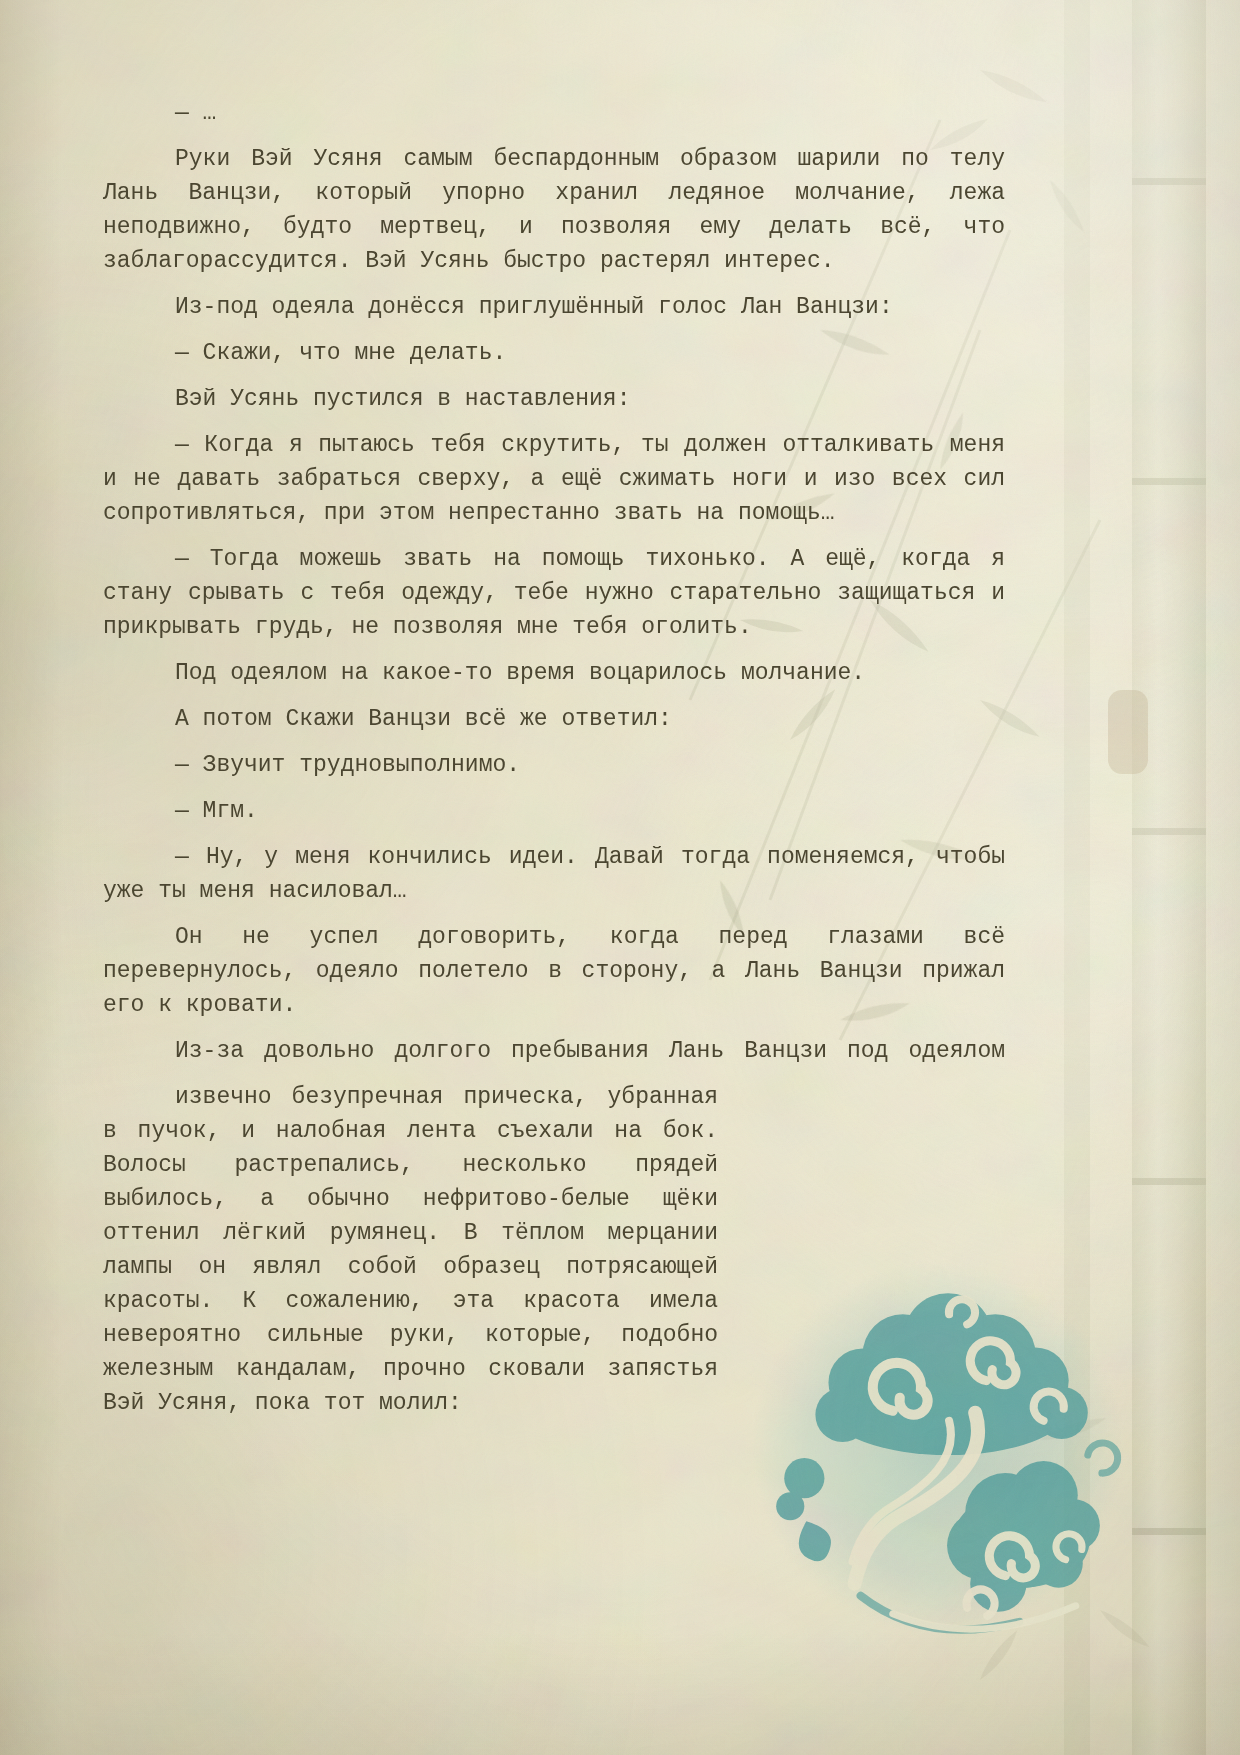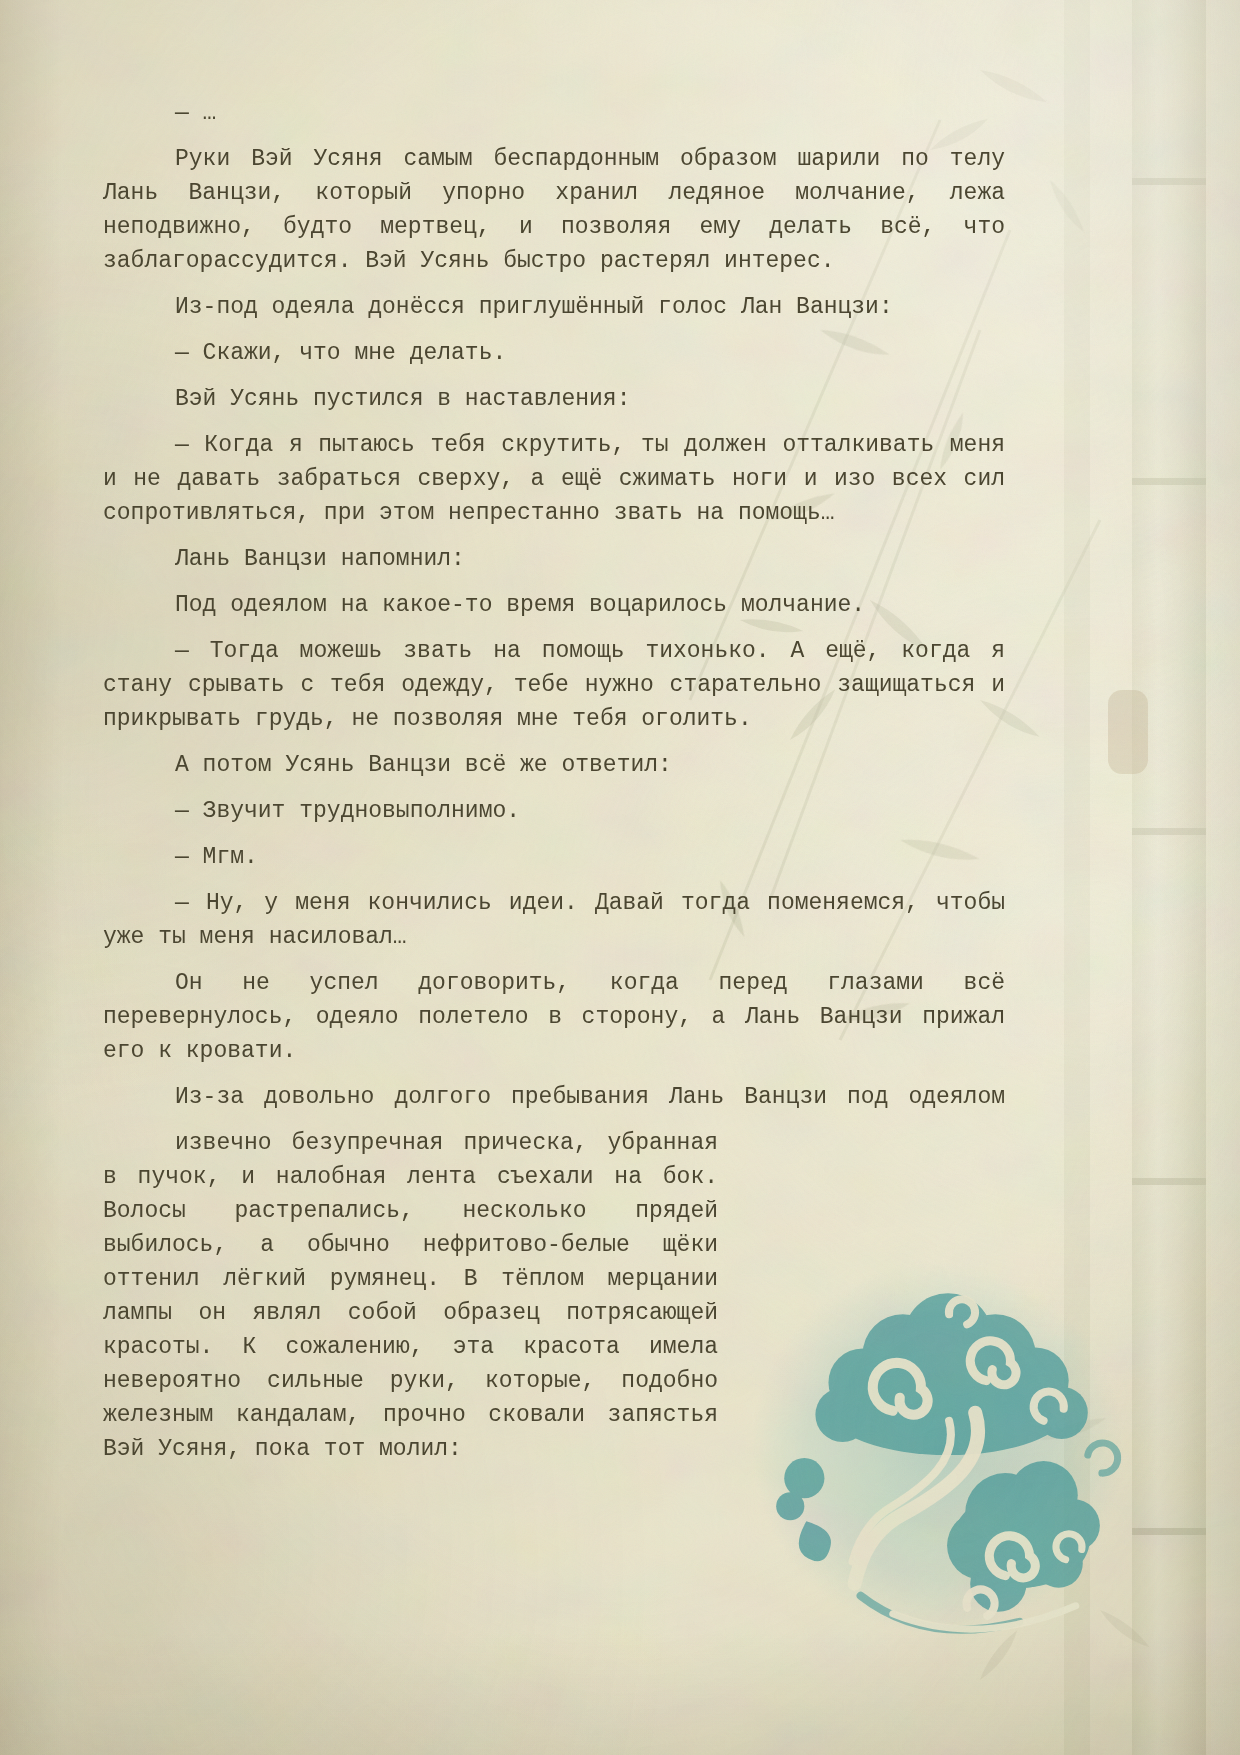--- a/index.html
+++ b/index.html
@@ -148,24 +148,23 @@
   </svg>
 
   <div class="textcol">
     <div id="paragraphs">
         <p>— …</p>
         <p>Руки Вэй Усяня самым беспардонным образом шарили по телу Лань Ванцзи, который упорно хранил ледяное молчание, лежа неподвижно, будто мертвец, и позволяя ему делать всё, что заблагорассудится. Вэй Усянь быстро растерял интерес.</p>
         <p>Из-под одеяла донёсся приглушённый голос Лан Ванцзи:</p>
         <p>— Скажи, что мне делать.</p>
         <p>Вэй Усянь пустился в наставления:</p>
         <p>— Когда я пытаюсь тебя скрутить, ты должен отталкивать меня и не давать забраться сверху, а ещё сжимать ноги и изо всех сил сопротивляться, при этом непрестанно звать на помощь…</p>
-        <p>Лань Ванцзи напомнил:</p>
+        <p>— Тогда можешь звать на помощь тихонько. А ещё, когда я стану срывать с тебя одежду, тебе нужно старательно защищаться и прикрывать грудь, не позволяя мне тебя оголить.</p>
         <p>Под одеялом на какое-то время воцарилось молчание.</p>
-        <p>— Тогда можешь звать на помощь тихонько. А ещё, когда я стану срывать с тебя одежду, тебе нужно старательно защищаться и прикрывать грудь, не позволяя мне тебя оголить.</p>
-        <p>А потом Усянь Ванцзи всё же ответил:</p>
+        <p>А потом Скажи Ванцзи всё же ответил:</p>
         <p>— Звучит трудновыполнимо.</p>
         <p>— Мгм.</p>
         <p>— Ну, у меня кончились идеи. Давай тогда поменяемся, чтобы уже ты меня насиловал…</p>
         <p>Он не успел договорить, когда перед глазами всё перевернулось, одеяло полетело в сторону, а Лань Ванцзи прижал его к кровати.</p>
       </div>
     <p class="wrap-first">Из-за довольно долгого пребывания Лань Ванцзи под одеялом</p>
     <p class="wrap-rest">извечно безупречная прическа, убранная в пучок, и налобная лента съехали на бок. Волосы растрепались, несколько прядей выбилось, а обычно нефритово-белые щёки оттенил лёгкий румянец. В тёплом мерцании лампы он являл собой образец потрясающей красоты. К сожалению, эта красота имела невероятно сильные руки, которые, подобно железным кандалам, прочно сковали запястья Вэй Усяня, пока тот молил:</p>
   </div>
 
   <div class="wash"></div>

